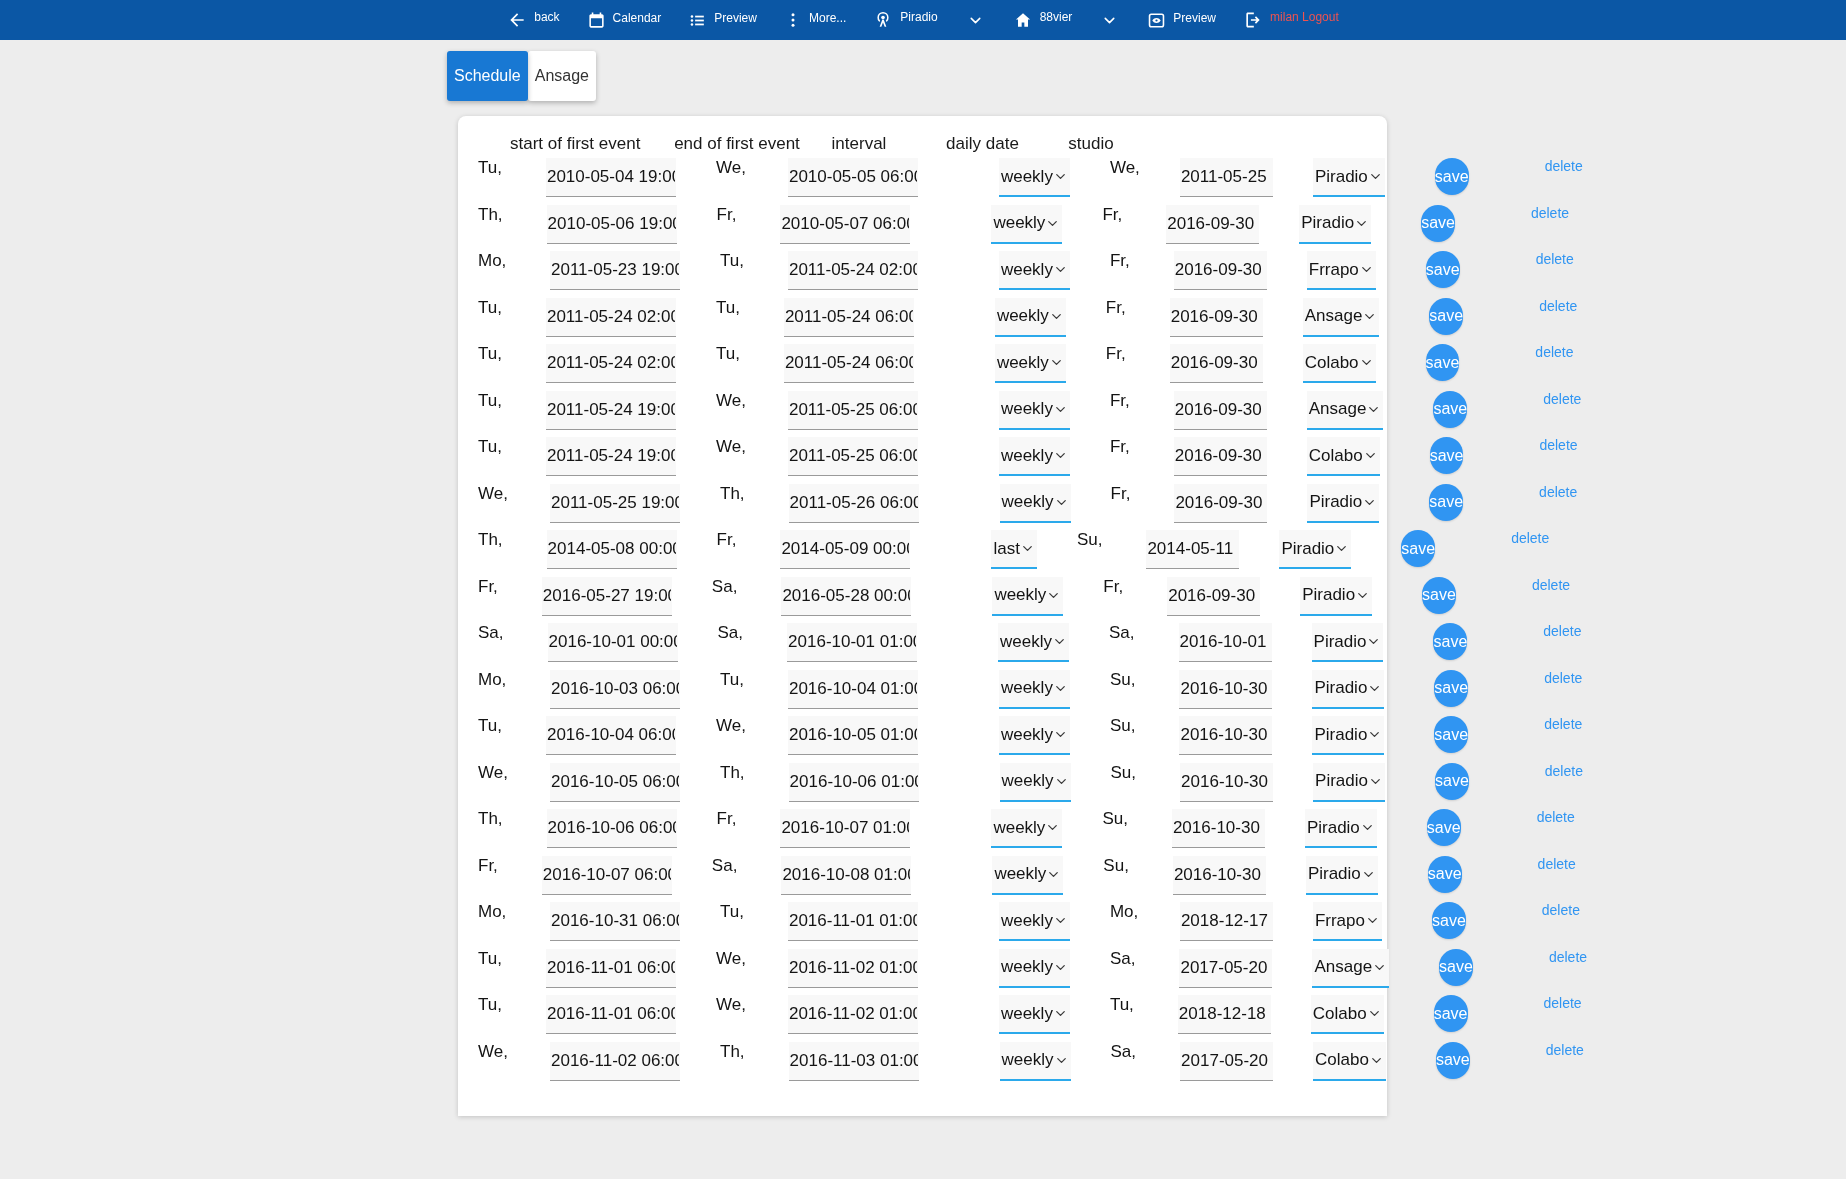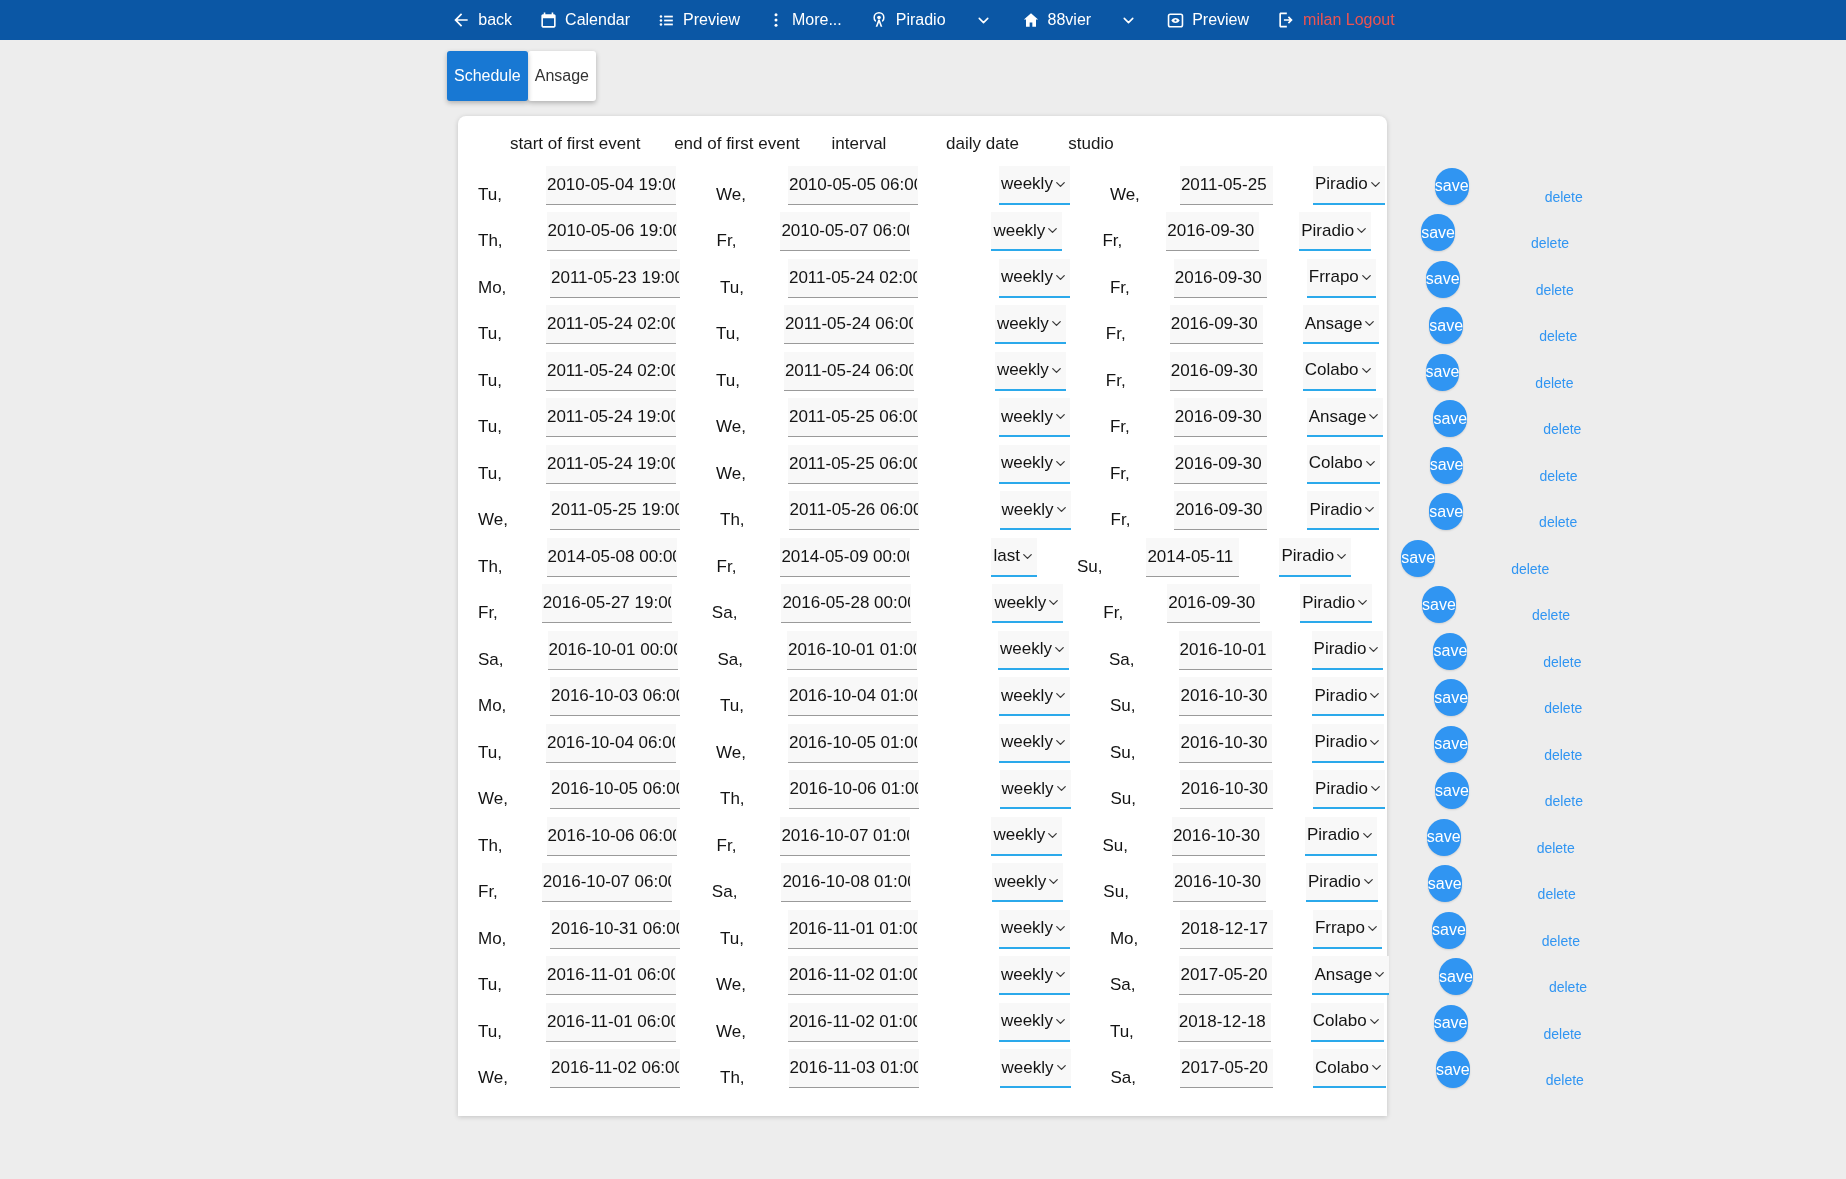--- a/index.html
+++ b/index.html
@@ -3,22 +3,22 @@
 <meta charset="utf-8">
 <style>
   * { margin:0; padding:0; box-sizing:border-box; }
   html,body { width:1846px; height:1179px; overflow:hidden;
     font-family:"Liberation Sans", sans-serif; background:#ededed; }
 
   
   .topnav { height:40px; background:var(--nav,#0b57a5); display:flex;
     align-items:center; justify-content:center; }
   .nav-items { display:flex; align-items:center; gap:27px; }
-  .nav-item { display:flex; align-items:center; gap:7px; color:#fff;
-    font-size:16px; cursor:pointer; text-decoration:none; white-space:nowrap; }
+  .nav-item { display:flex; align-items:flex-start; gap:7px; color:#fff;
+    font-size:12px; cursor:pointer; text-decoration:none; white-space:nowrap; }
   .nav-item svg { display:block; }
   .nav-chev { margin:0 2px; display:flex; align-items:center; cursor:pointer; }
   .logout-text { color:var(--logout,#ef5350); }
 
   
   .content { margin-left:443px; }
   h1.page-title { margin-top:64px; font-size:29px; font-weight:600;
     color:#1b1b1b; letter-spacing:.2px; }
   .tabs { display:flex; margin-top:11px; margin-left:4px; }
   .tab { height:50px; display:flex; align-items:center; justify-content:center;
@@ -33,21 +33,21 @@
 
   .thead { display:flex; height:28px; align-items:center;
     font-size:17px; color:#1a1a1a; }
   .h { text-align:center; white-space:nowrap; }
   .h-start    { margin-left:32px; width:130px; }
   .h-end      { margin-left:32px; width:130px; }
   .h-interval { width:114px; }
   .h-last     { margin-left:20px; width:93px; }
   .h-studio   { margin-left:7px;  width:110px; }
 
-  .trow { display:flex; align-items:flex-end; height:46.5px; font-size:17px;
+  .trow { display:flex; align-items:flex-start; height:46.5px; font-size:17px;
     color:#141414;gap:40px; }
   .day { white-space:nowrap; text-align:right; color:#141414; }
   .d1 { width:32px; padding-right:4px; }
   .d2 { width:32px; padding-right:4px; }
   .d3 { width:30px; padding-right:4px; }
   .inp { height:39px; background:#f8f8f8; border:none;
     border-bottom:1px solid #9a9a9a; font-family:"Liberation Sans",sans-serif;
     font-size:17px; color:#141414; padding:0 1px; outline:none; }
   .inp-start { width:130px; }
   .inp-end   { width:130px; }

